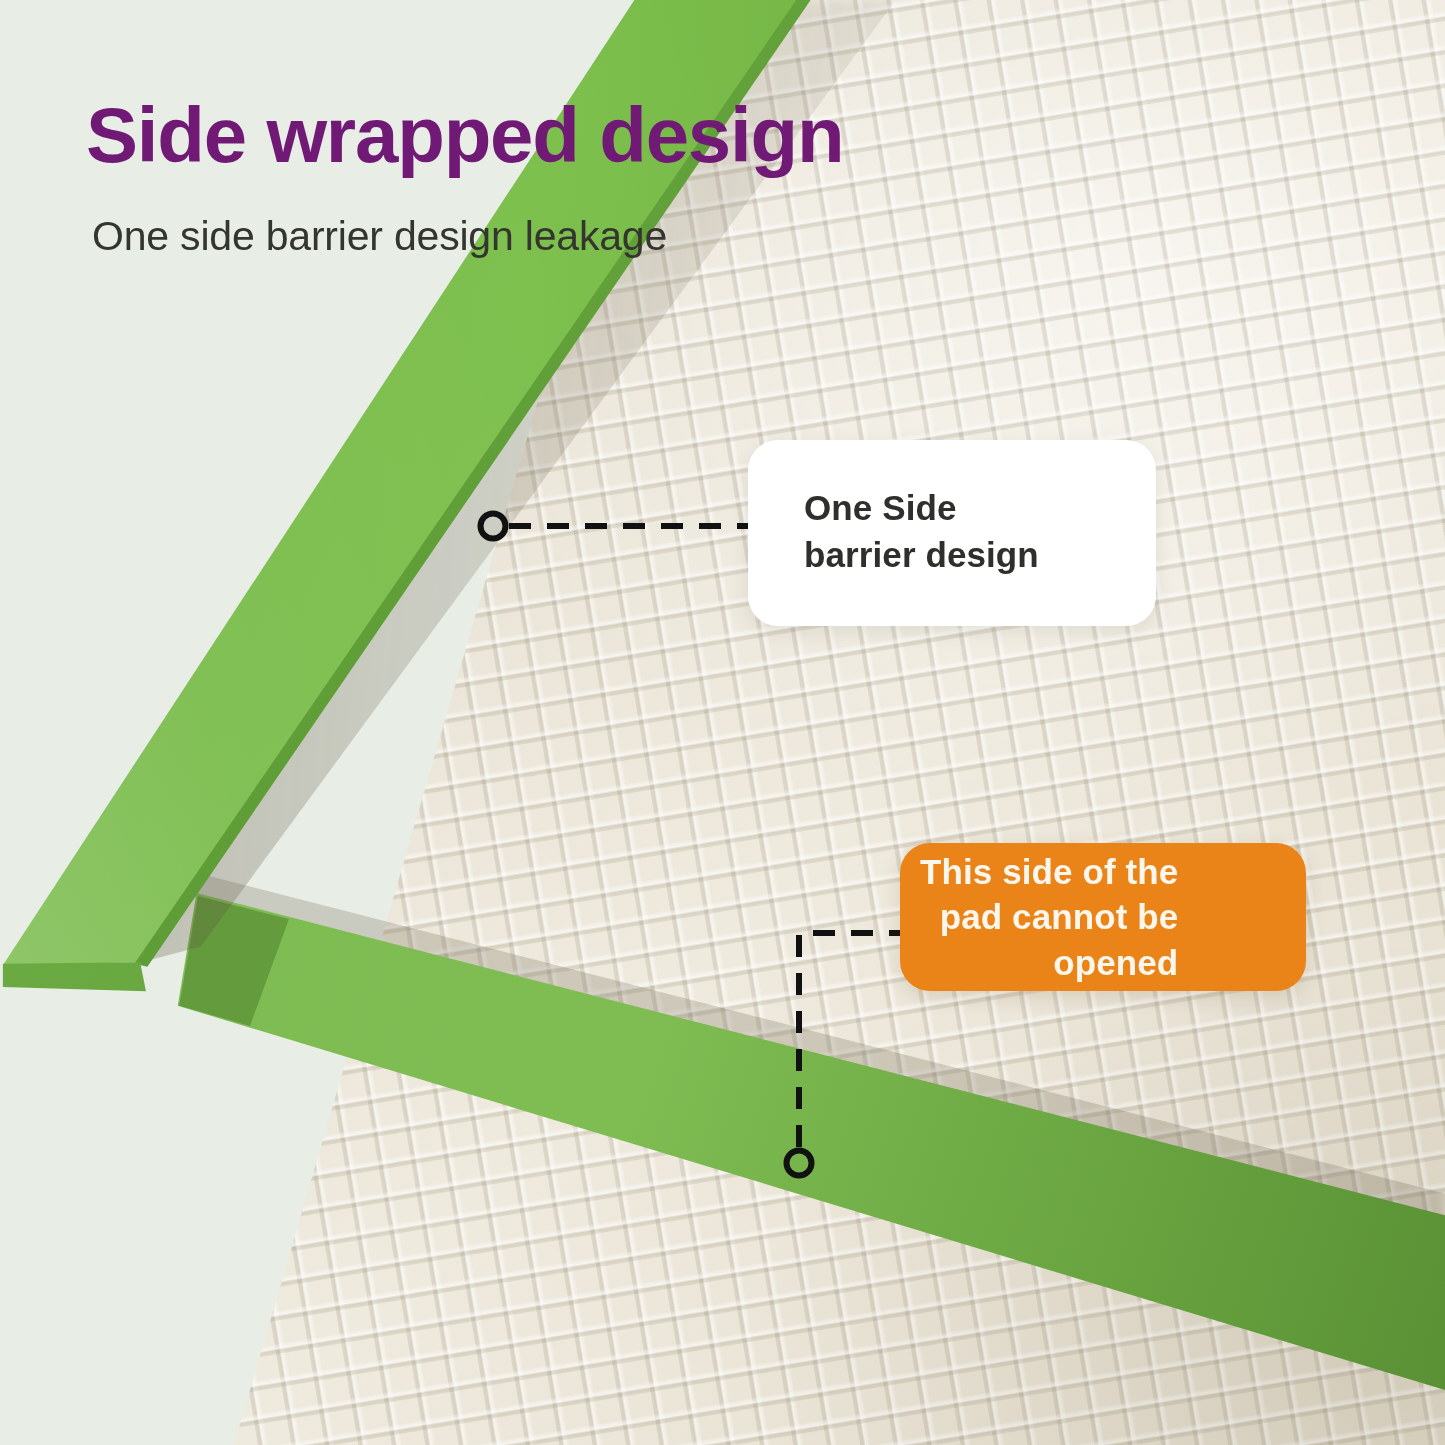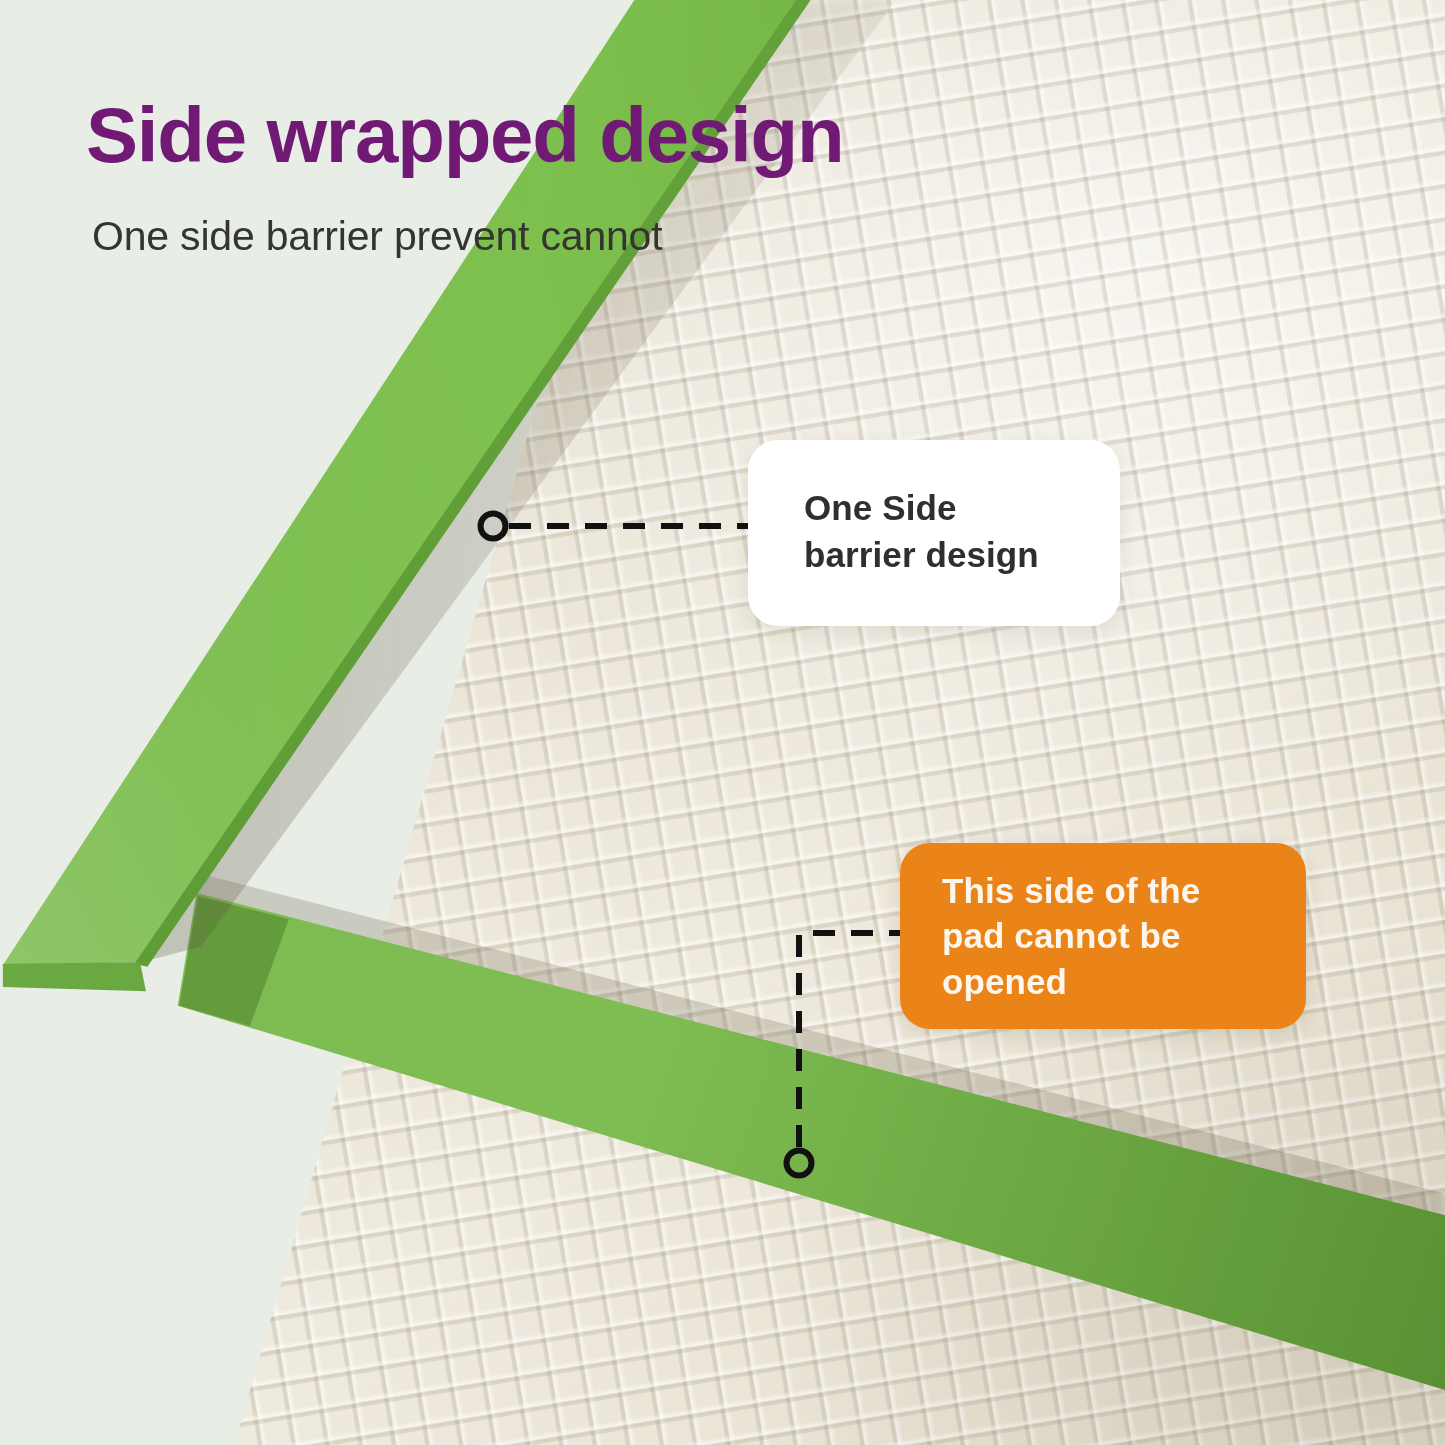--- a/index.html
+++ b/index.html
@@ -190,42 +190,43 @@
   .callout {
     position: absolute;
     border-radius: 30px;
     display: flex;
     align-items: center;
     box-sizing: border-box;
   }
   .callout-white {
     left: 748px;
     top: 440px;
-    width: 372px;
+    width: 408px;
     height: 186px;
     background: #ffffff;
     padding: 0 0 2px 56px;
     box-shadow: 0 6px 20px rgba(60,55,40,.10);
   }
   .callout-white .txt {
     font-size: 35px;
     font-weight: 700;
     line-height: 1.33;
     color: #2f2f2c;
     letter-spacing: .1px;
     white-space: pre-line;
   }
   .callout-orange {
     left: 900px;
     top: 843px;
     width: 406px;
-    height: 186px;
+    height: 148px;
     background: #ea8418;
-    padding: 0 0 0 42px;
+    padding: 0 0 0 20px;
     box-shadow: 0 6px 20px rgba(90,55,10,.14);
+    text-align: right;
   }
   .callout-orange .txt {
     font-size: 35px;
     font-weight: 700;
     line-height: 1.30;
     color: #fdf6ec;
     letter-spacing: .1px;
     white-space: pre-line;
   }
 
@@ -294,16 +295,16 @@
   </div>
 
   <div class="callout callout-orange">
     <div class="txt">This side of the
 pad cannot be
 opened</div>
   </div>
 
   <div class="heading-block">
     <h1 class="title">Side wrapped design</h1>
-    <p class="subtitle">One side barrier prevent cannot</p>
+    <p class="subtitle">One side barrier design leakage</p>
   </div>
 
 </div>
 
 </body></html>

